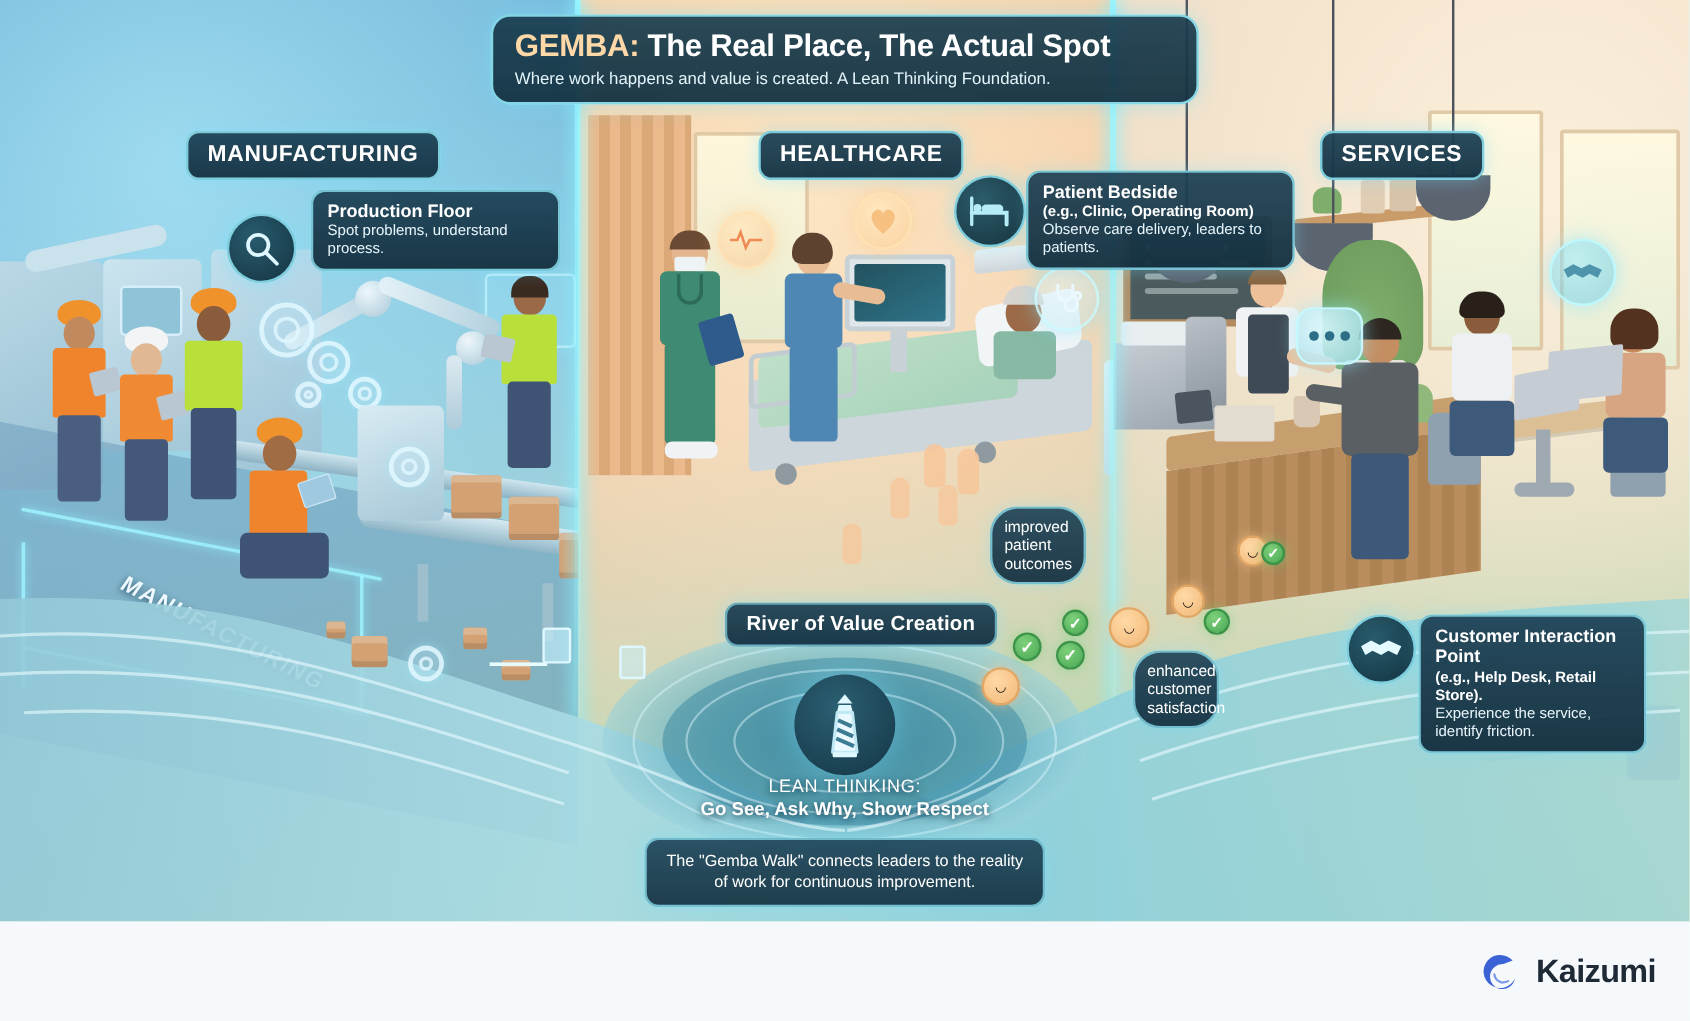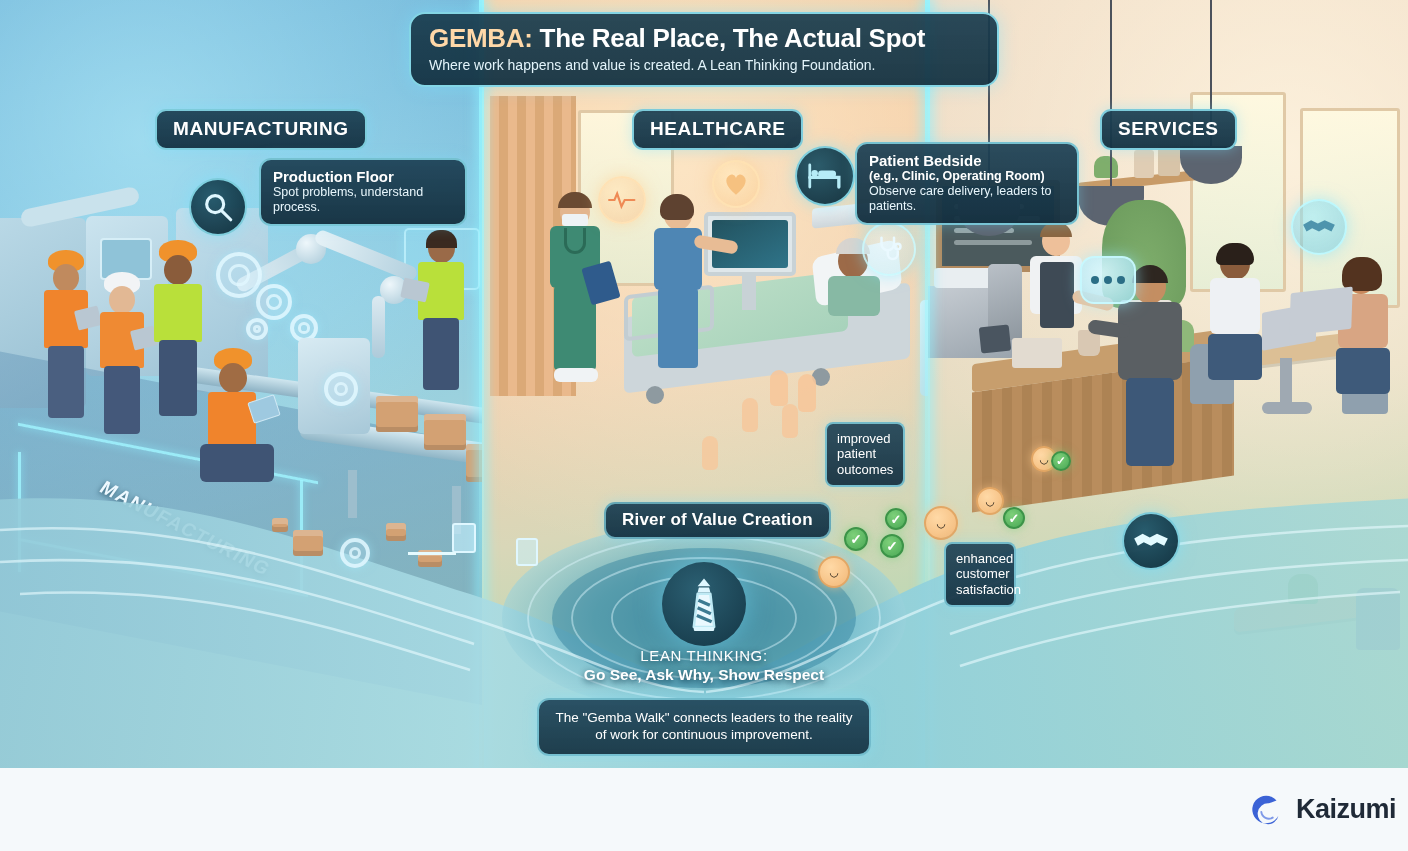--- a/index.html
+++ b/index.html
@@ -7,21 +7,21 @@
     width: 1408px; height: 851px;
     font-family: "Liberation Sans", sans-serif;
     background: #ffffff; overflow: hidden;
   }
   #stage { position: relative; width: 1408px; height: 851px; }
 
   
   .footer {
     position: absolute; left: 0; bottom: 0; width: 1408px; height: 83px;
     background: #f5f9fb; display: flex; align-items: center; justify-content: flex-end;
-    padding-right: 12px;
+    padding-right: 28px;
   }
   .brand { display: flex; align-items: center; gap: 10px; }
   .brand-name { font-size: 27px; font-weight: bold; color: #1f2a37; letter-spacing: -0.5px; }
 
   
   .canvas {
     position: absolute; left: 0; top: 0; width: 1408px; height: 768px;
     overflow: hidden; background: #bfe3e6;
   }
 
@@ -132,21 +132,21 @@
   
   .d-chat { left: 1080px; top: 256px; width: 56px; height: 48px;
     background: radial-gradient(circle at 40% 35%, rgba(215,248,255,.9), rgba(160,225,245,.75));
     border: 2px solid rgba(200,250,255,.9); border-radius: 14px;
     box-shadow: 0 0 16px rgba(150,235,255,.6);
     display:flex; align-items:center; justify-content:center; gap:5px; position:absolute; }
   .dot { width: 8px; height: 8px; border-radius: 50%; background: #2b6e86; }
 
   
   .bubble {
-    position: absolute; padding: 7px 10px 8px; border-radius: 8px;
+    position: absolute; padding: 7px 10px 8px; border-radius: 23px;
     background: linear-gradient(180deg,rgba(32,68,88,.93),rgba(22,50,66,.95));
     border: 2px solid rgba(150,240,255,.7);
     box-shadow: 0 0 12px rgba(120,225,255,.35);
     color: #fff; font-size: 13px; line-height: 1.18;
   }
   .b-out { left: 825px; top: 422px; width: 80px; }
   .b-sat { left: 944px; top: 542px; width: 72px; }
 
   
   .lighthouse-disc {
@@ -548,20 +548,25 @@
 
     <div class="callout c-mfg">
       <div class="t">Production Floor</div>
       <div class="d">Spot problems, understand process.</div>
     </div>
     <div class="callout c-hc">
       <div class="t">Patient Bedside</div>
       <div class="s">(e.g., Clinic, Operating Room)</div>
       <div class="d">Observe care delivery, leaders to patients.</div>
     </div>
+    <div class="callout c-svc">
+      <div class="t">Customer Interaction Point</div>
+      <div class="s">(e.g., Help Desk, Retail Store).</div>
+      <div class="d">Experience the service, identify friction.</div>
+    </div>
 
     <div class="pill pill-river">River of Value Creation</div>
     <div class="bubble b-out">improved patient outcomes</div>
     <div class="bubble b-sat">enhanced customer satisfaction</div>
 
     <div class="lighthouse-disc">
       <svg width="46" height="56" viewBox="0 0 34 44" fill="none" stroke="#dff7ff" stroke-width="2" stroke-linejoin="round">
         <path d="M13 9 h8 l1 4 h-10 z" fill="#dff7ff" stroke="none"></path>
         <path d="M17 2 l5 6 h-10 z" fill="#dff7ff" stroke="none"></path>
         <path d="M12 14 h10 l3 26 h-16 z" fill="#eaf9ff" stroke="#bfeaf5"></path>

